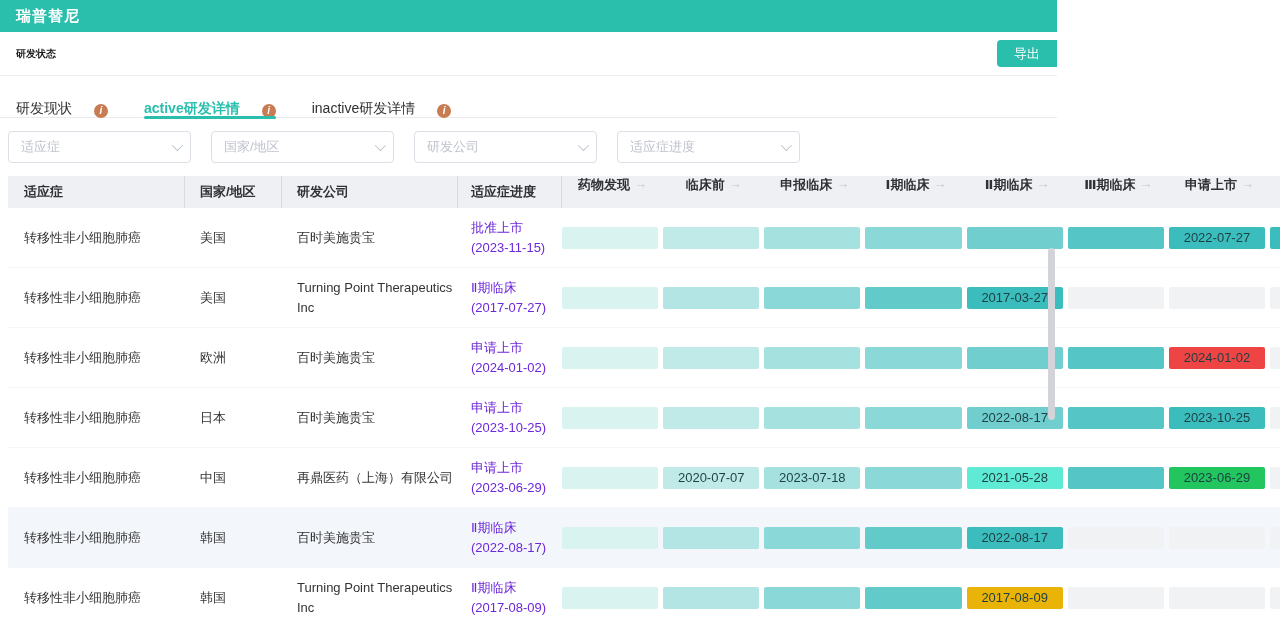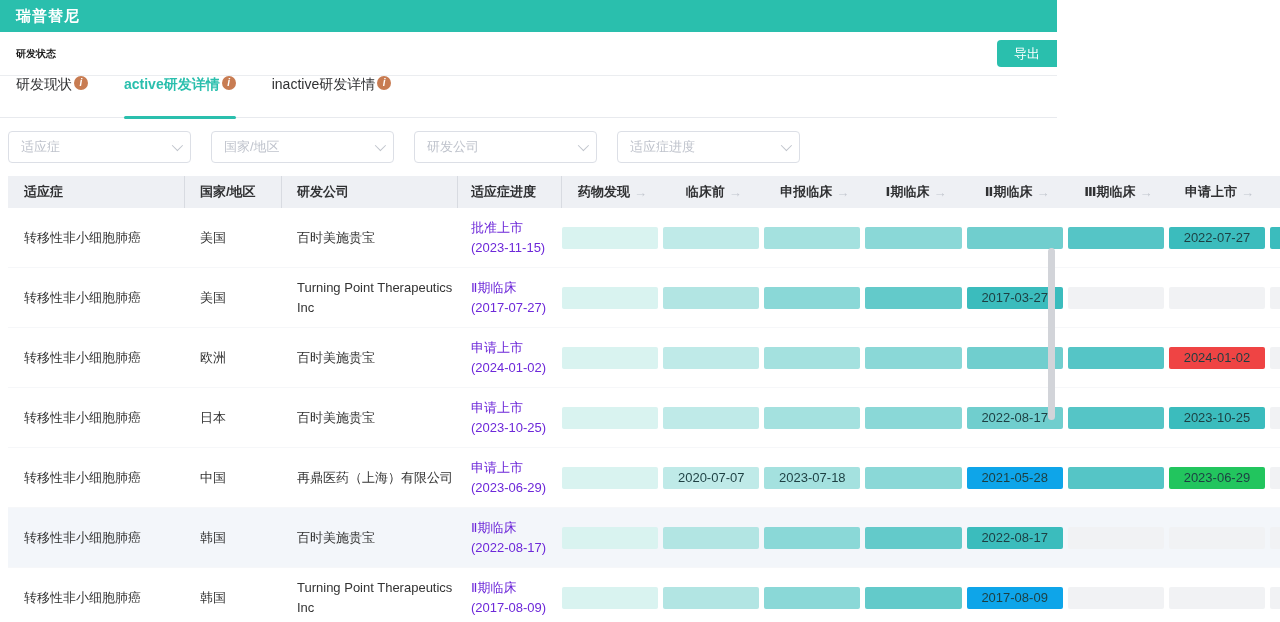--- a/index.html
+++ b/index.html
@@ -15,21 +15,21 @@
   .section-bar { position:relative; height:44px; border-bottom:1px solid #ebedf0;
     display:flex; align-items:center; padding:0 16px; }
   .section-title { font-size:10px; font-weight:bold; color:#1f1f1f; }
   .export-btn { position:absolute; right:0; top:8px; width:60px; height:27px;
     background:#2abfad; color:#fff; font-size:13px; border:none;
     border-radius:4px 0 0 4px; cursor:pointer; font-family:inherit; }
 
   
   .tabs { height:42px; display:flex; align-items:center; gap:36px; padding:0 16px;
     border-bottom:1px solid #e8eaee; }
-  .tab { position:relative; height:42px; display:flex; align-items:flex-start; gap:2px;
+  .tab { position:relative; height:42px; display:flex; align-items:flex-end; gap:22px;
     font-size:14px; color:#303133; cursor:pointer; }
   .tab.active .tab-label { color:#2abfad; font-weight:bold; }
   .tab.active::after { content:""; position:absolute; left:0; right:0; bottom:-1px;
     height:3px; background:#2abfad; border-radius:2px; }
   .info-icon { width:14px; height:14px; border-radius:50%; background:#c87c52; color:#fff;
     font-size:10px; font-weight:bold; font-style:italic; display:inline-flex;
     align-items:center; justify-content:center; line-height:1; }
 
   
   .filters { height:58px; display:flex; align-items:center; gap:20px; padding:0 8px 0 8px; }
@@ -43,21 +43,21 @@
   
   .table { margin-left:8px; width:1272px; }
   .thead { height:32px; background:#eef0f4; display:flex; align-items:stretch; }
   .hcell { display:flex; align-items:center; font-size:13px; font-weight:bold; color:#303133; }
   .c1 { width:177px; padding-left:16px; }
   .c2 { width:97px;  padding-left:15px; }
   .c3 { width:176px; padding-left:15px; }
   .c4 { width:104px; padding-left:13px; }
   .hdiv { border-right:1px solid #d8dbe1; }
   .phases-h { flex:1; display:flex; }
-  .pcell-h { flex:1; display:flex; align-items:center; justify-content:center; gap:4px;
+  .pcell-h { flex:1; display:flex; justify-content:center; gap:4px;
     font-size:13px; font-weight:bold; color:#303133; }
   .arrow { color:#c3c7cf; font-size:13px; font-weight:normal; }
   .sliver-h { width:10px; }
 
   .row { height:60px; display:flex; align-items:center; border-bottom:1px solid #f6f7f9; }
   .row.hl { background:#f3f6fa; }
   .bcell { font-size:13px; color:#333; line-height:20px; }
   .stage-cell div { font-size:13px; color:#6d28d9; line-height:20px; }
   .phases-b { flex:1; display:flex; align-items:center; }
   .pseg-wrap { flex:1; padding-right:5px; }
@@ -313,21 +313,21 @@
             <div class="pseg-wrap">
               <div class="pseg" style="background: rgb(191, 234, 232);">2020-07-07</div>
             </div>
             <div class="pseg-wrap">
               <div class="pseg" style="background: rgb(164, 225, 223);">2023-07-18</div>
             </div>
             <div class="pseg-wrap">
               <div class="pseg" style="background: rgb(138, 216, 215);"></div>
             </div>
             <div class="pseg-wrap">
-              <div class="pseg" style="background: #0ea5e9;">2021-05-28</div>
+              <div class="pseg" style="background: #5eead4;">2021-05-28</div>
             </div>
             <div class="pseg-wrap">
               <div class="pseg" style="background: rgb(85, 197, 198);"></div>
             </div>
             <div class="pseg-wrap">
               <div class="pseg" style="background: #22c55e;">2023-06-29</div>
             </div>
             <div class="sliver-b">
               <div class="pseg empty"></div>
             </div>
@@ -383,21 +383,21 @@
             <div class="pseg-wrap">
               <div class="pseg" style="background: rgb(178, 229, 227);"></div>
             </div>
             <div class="pseg-wrap">
               <div class="pseg" style="background: rgb(138, 216, 215);"></div>
             </div>
             <div class="pseg-wrap">
               <div class="pseg" style="background: rgb(99, 202, 202);"></div>
             </div>
             <div class="pseg-wrap">
-              <div class="pseg" style="background: #0ea5e9;">2017-08-09</div>
+              <div class="pseg" style="background: #eab308;">2017-08-09</div>
             </div>
             <div class="pseg-wrap">
               <div class="pseg empty"></div>
             </div>
             <div class="pseg-wrap">
               <div class="pseg empty"></div>
             </div>
             <div class="sliver-b">
               <div class="pseg empty"></div>
             </div>

